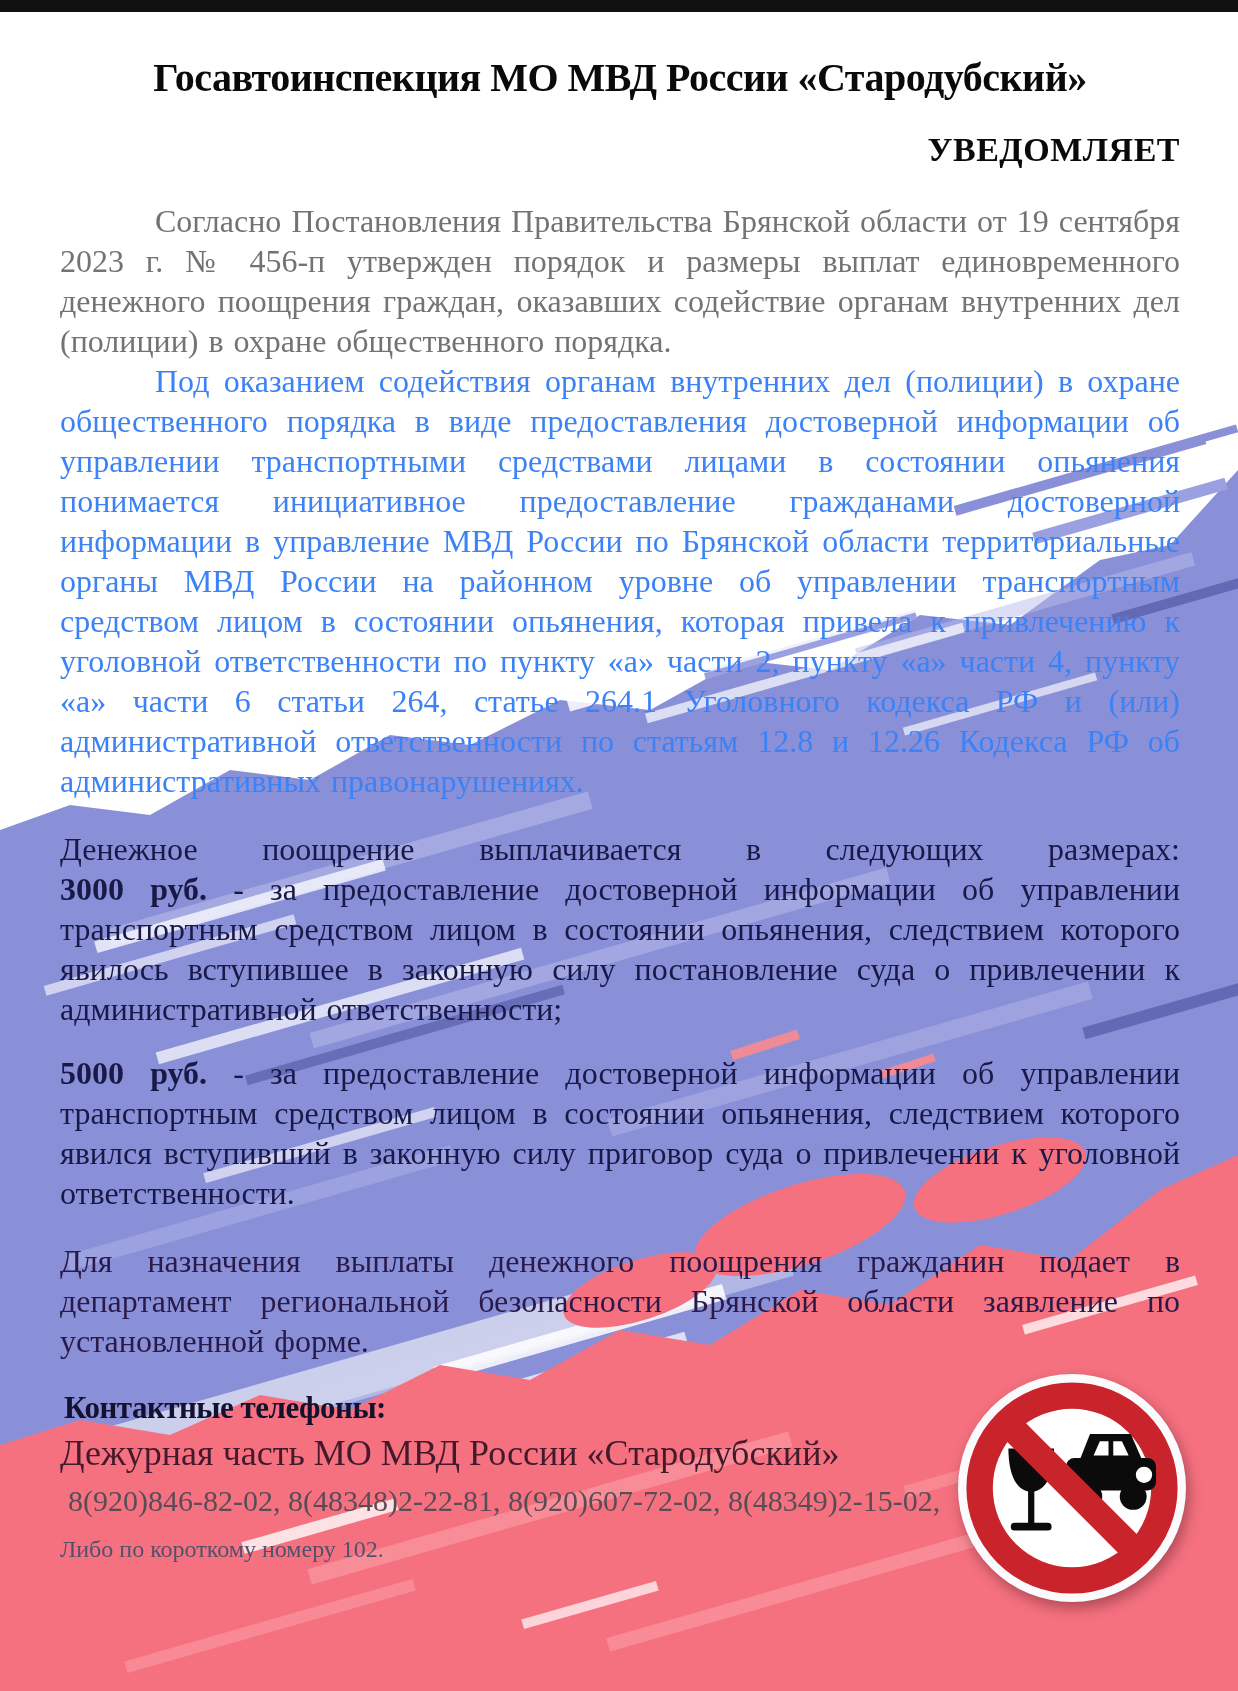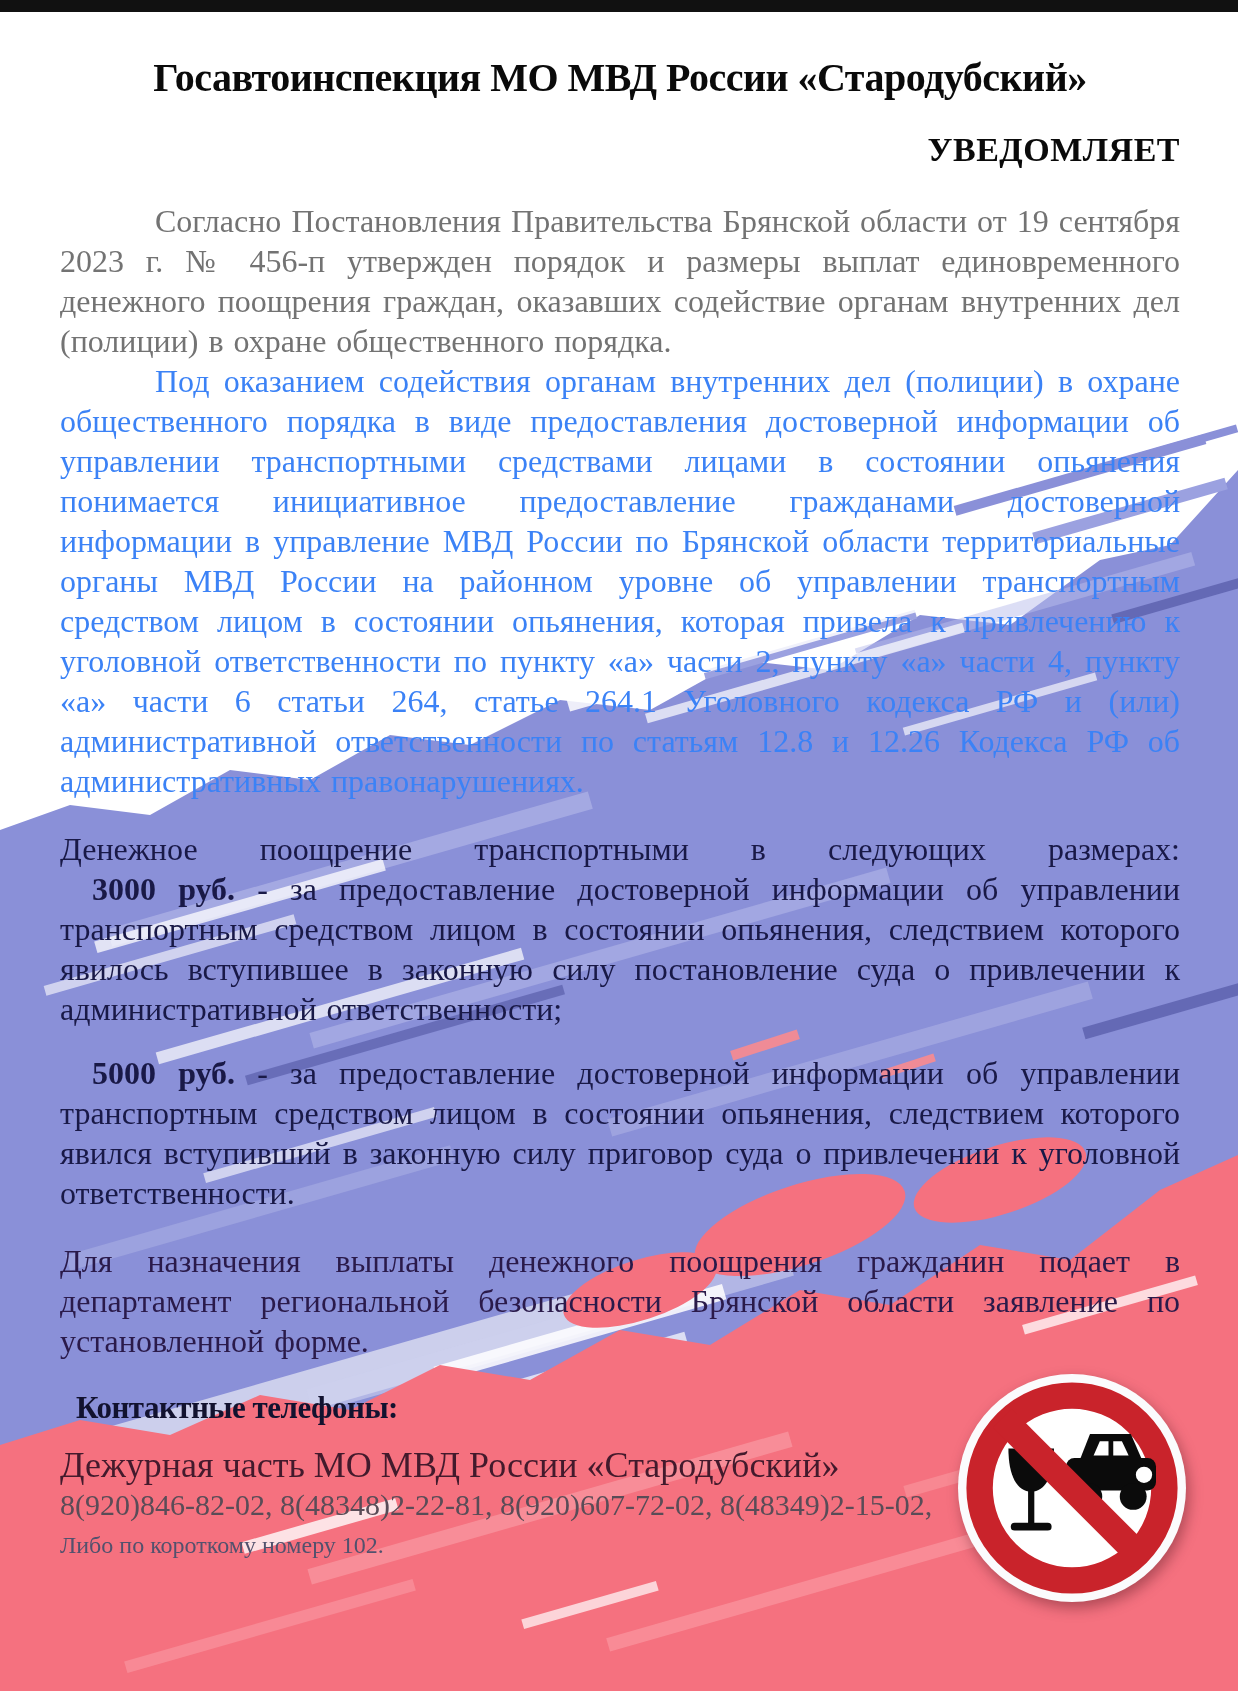--- a/index.html
+++ b/index.html
@@ -26,33 +26,33 @@
   }
   p.body{
     margin:0;font-size:32px;line-height:40px;color:#15153f;
     text-align:justify;word-spacing:2px;
   }
   p.indent{text-indent:95px;}
   p.first{margin-top:32px;color:#737373;}
   p.def{color:#3b82f6;}
   p.rewards-intro{margin-top:28px;text-align-last:justify;color:#191947;}
   p.reward{margin-top:0;color:#191947;}
-  p.reward .amount{font-weight:bold;margin-left:32px;}
+  p.reward .amount{font-weight:bold;}
   p.reward-2{margin-top:24px;}
   p.apply{margin-top:28px;color:#2a1a4a;}
   .contacts{margin-top:26px;}
   .contacts .heading{
-    margin:16px;font-size:31px;line-height:42px;font-weight:bold;color:#12122f;
+    margin:4px;font-size:31px;line-height:42px;font-weight:bold;color:#12122f;
     letter-spacing:-0.5px;
   }
   .contacts .duty{
     margin:0;font-size:36px;line-height:40px;color:#431a2c;
   }
   .contacts .phones{
-    margin:0;font-size:30px;line-height:40px;color:#5a4c57;
+    margin:8px;font-size:30px;line-height:40px;color:#5a4c57;
   }
   .contacts .short{
     margin:0;font-size:24px;line-height:40px;color:#52516d;
   }
   .sign{
     position:absolute;left:952px;top:1368px;width:240px;height:240px;z-index:4;
     filter:drop-shadow(3px 6px 7px rgba(70,15,25,0.40));
   }
 </style>
 </head>
@@ -111,21 +111,21 @@
 <div class="topbar"></div>
 
 <div class="content">
   <h1 class="title">Госавтоинспекция МО МВД России «Стародубский»</h1>
   <h2 class="subtitle">УВЕДОМЛЯЕТ</h2>
 
   <p class="body indent first">Согласно Постановления Правительства Брянской области от 19 сентября 2023 г. № 456-п утвержден порядок и размеры выплат единовременного денежного поощрения граждан, оказавших содействие органам внутренних дел (полиции) в охране общественного порядка.</p>
 
   <p class="body indent def">Под оказанием содействия органам внутренних дел (полиции) в охране общественного порядка в виде предоставления достоверной информации об управлении транспортными средствами лицами в состоянии опьянения понимается инициативное предоставление гражданами достоверной информации в управление МВД России по Брянской области территориальные органы МВД России на районном уровне об управлении транспортным средством лицом в состоянии опьянения, которая привела к привлечению к уголовной ответственности по пункту «а» части 2, пункту «а» части 4, пункту «а» части 6 статьи 264, статье 264.1 Уголовного кодекса РФ и (или) административной ответственности по статьям 12.8 и 12.26 Кодекса РФ об административных правонарушениях.</p>
 
-  <p class="body rewards-intro">Денежное поощрение транспортными в следующих размерах:</p>
+  <p class="body rewards-intro">Денежное поощрение выплачивается в следующих размерах:</p>
 
   <p class="body reward"><b class="amount">3000 руб.</b> <span>- за предоставление достоверной информации об управлении транспортным средством лицом в состоянии опьянения, следствием которого явилось вступившее в законную силу постановление суда о привлечении к административной ответственности;</span></p>
 
   <p class="body reward reward-2"><b class="amount">5000 руб.</b> <span>- за предоставление достоверной информации об управлении транспортным средством лицом в состоянии опьянения, следствием которого явился вступивший в законную силу приговор суда о привлечении к уголовной ответственности.</span></p>
 
   <p class="body apply">Для назначения выплаты денежного поощрения гражданин подает в департамент региональной безопасности Брянской области заявление по установленной форме.</p>
 
   <div class="contacts">
     <p class="heading">Контактные телефоны:</p>
     <p class="duty">Дежурная часть МО МВД России «Стародубский»</p>

